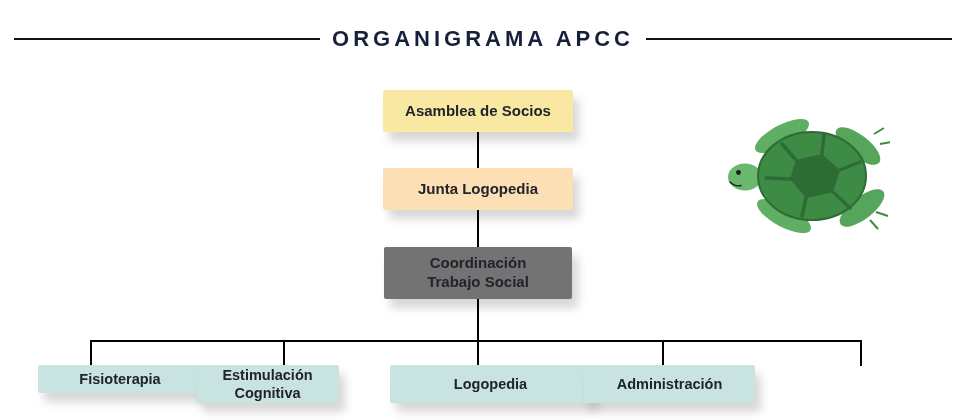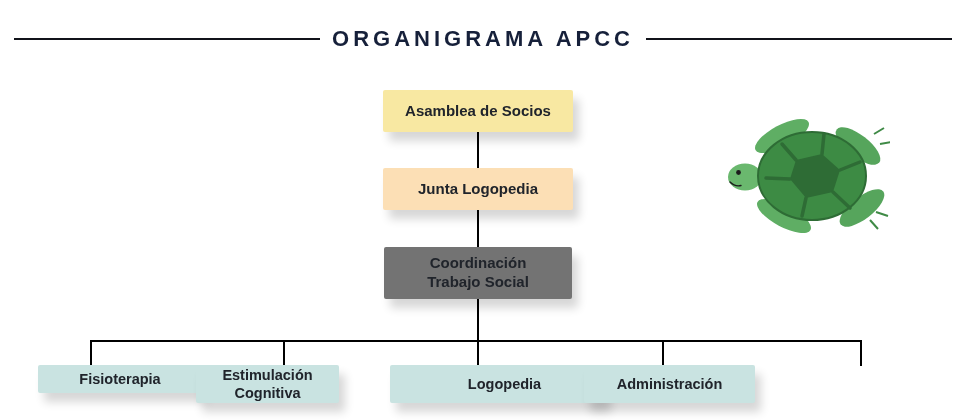--- a/index.html
+++ b/index.html
@@ -94,21 +94,21 @@
   <div class="line v" style="left:90px;  top:340px; height:26px;"></div>
   <div class="line v" style="left:283px; top:340px; height:26px;"></div>
   <div class="line v" style="left:477px; top:340px; height:26px;"></div>
   <div class="line v" style="left:662px; top:340px; height:26px;"></div>
   <div class="line v" style="left:860px; top:340px; height:26px;"></div>
 
   <div class="node dept" style="left: 10px; top: 365px; width: 164px; height: 28px; background: rgb(201, 227, 225); margin-left: 28px;">Fisioterapia</div>
 
   <div class="node dept" style="left: 196px; top: 365px; width: 143px; height: 38px; background: rgb(201, 227, 225);">Estimulación Cognitiva</div>
 
-  <div class="node dept" style="left: 390px; top: 365px; width: 201px; height: 38px; background: rgb(201, 227, 225); padding-left: 14px;">Logopedia</div>
+  <div class="node dept" style="left: 390px; top: 365px; width: 201px; height: 38px; background: rgb(201, 227, 225);">Logopedia</div>
 
   <div class="node dept" style="left: 584px; top: 365px; width: 171px; height: 38px; background: rgb(201, 227, 225);">Administración</div>
 
 
   <svg class="turtle" viewBox="0 0 166 120" aria-hidden="true">
 
     <ellipse cx="134" cy="30" rx="27" ry="11" fill="#56a55c" transform="rotate(38 134 30)"></ellipse>
     <ellipse cx="138" cy="92" rx="27" ry="11" fill="#56a55c" transform="rotate(-38 138 92)"></ellipse>
     <path d="M150 18 l10 -6 M156 28 l12 -2 M152 96 l12 4 M146 104 l8 9" stroke="#3f8a46" stroke-width="2" fill="none"></path>
 

